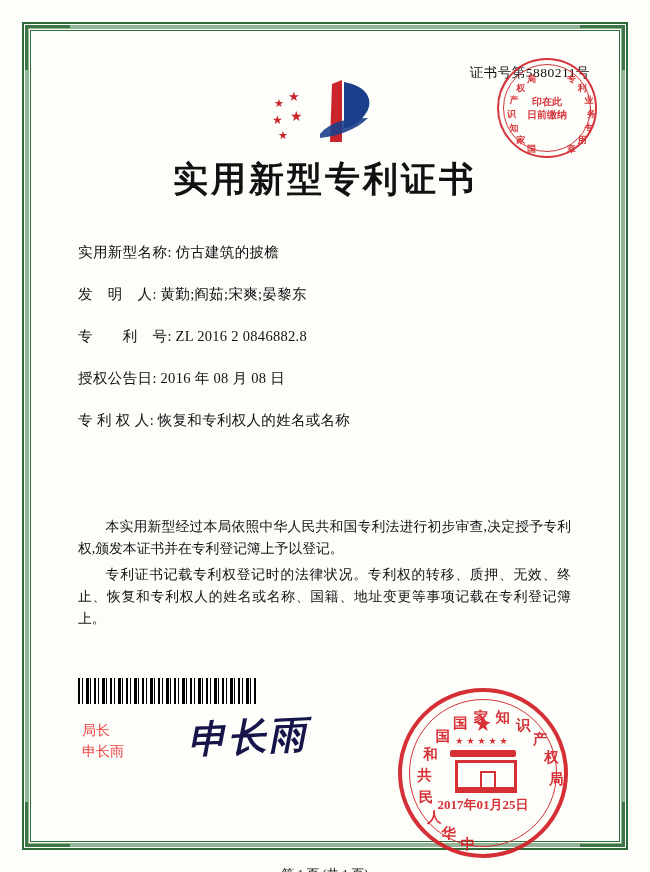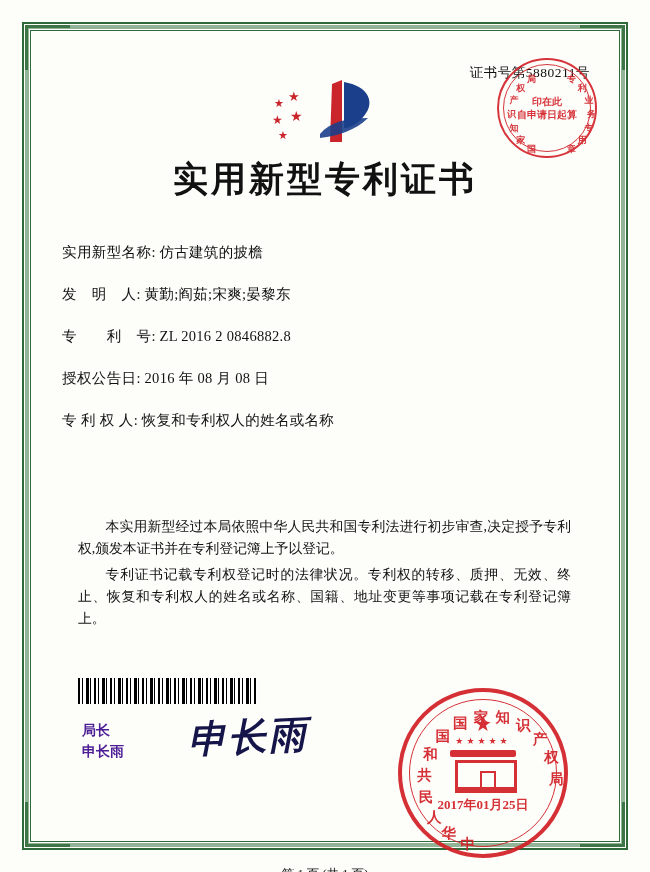--- a/index.html
+++ b/index.html
@@ -105,21 +105,21 @@
     font-size: 35px;
     font-weight: bold;
     letter-spacing: 3px;
     color: #111;
     font-family: "Liberation Serif", "DejaVu Serif", serif;
   }
 
   .fields {
     position: absolute;
     top: 195px;
-    left: 2px;
+    left: 18px;
     width: 500px;
   }
   .field-row {
     font-size: 14.5px;
     margin-bottom: 23px;
     color: #111;
     white-space: nowrap;
   }
   .field-label {
     display: inline-block;
@@ -160,22 +160,21 @@
         #000 12px, #000 13px, #fff 13px, #fff 16px);
   }
 
   
   .sig-block {
     position: absolute;
     left: 22px;
     top: 672px;
     font-size: 14px;
     line-height: 1.5;
-    color: #4c1d95;
-    font-weight: bold;
+    color: #ef4444;
   }
   .sig-script {
     position: absolute;
     left: 128px;
     top: 664px;
     font-size: 38px;
     font-family: "DejaVu Serif", serif;
     font-style: italic;
     font-weight: bold;
     color: #15154a;
@@ -355,21 +354,21 @@
         <path d="M60 8 L70 4 L70 66 L58 66 Z" fill="#c9252b"></path>
         <path d="M72 6 C96 10, 104 26, 92 40 C84 50, 76 52, 72 52 Z" fill="#1b3f8b"></path>
         <path d="M48 58 C58 46, 74 42, 96 42 C84 54, 66 60, 48 62 Z" fill="#1b3f8b" opacity=".9"></path>
       </svg>
     </div>
 
     <div class="seal-small">
       <div class="inner"></div>
       <div class="mid-text">
         <div>印在此</div>
-        <div>自申请日起算</div>
+        <div>日前缴纳</div>
       </div>
       <div class="ring-chars" title="国家知识产权局专利业务专用章">
         <span class="ring-char" style="transform:rotate(-150deg) translate(0,-40px) rotate(150deg);">国</span>
         <span class="ring-char" style="transform:rotate(-130deg) translate(0,-40px) rotate(130deg);">家</span>
         <span class="ring-char" style="transform:rotate(-110deg) translate(0,-40px) rotate(110deg);">知</span>
         <span class="ring-char" style="transform:rotate(-90deg) translate(0,-40px) rotate(90deg);">识</span>
         <span class="ring-char" style="transform:rotate(-70deg) translate(0,-40px) rotate(70deg);">产</span>
         <span class="ring-char" style="transform:rotate(-50deg) translate(0,-40px) rotate(50deg);">权</span>
         <span class="ring-char" style="transform:rotate(-30deg) translate(0,-40px) rotate(30deg);">局</span>
         <span class="ring-char" style="transform:rotate(30deg) translate(0,-40px) rotate(-30deg);">专</span>

